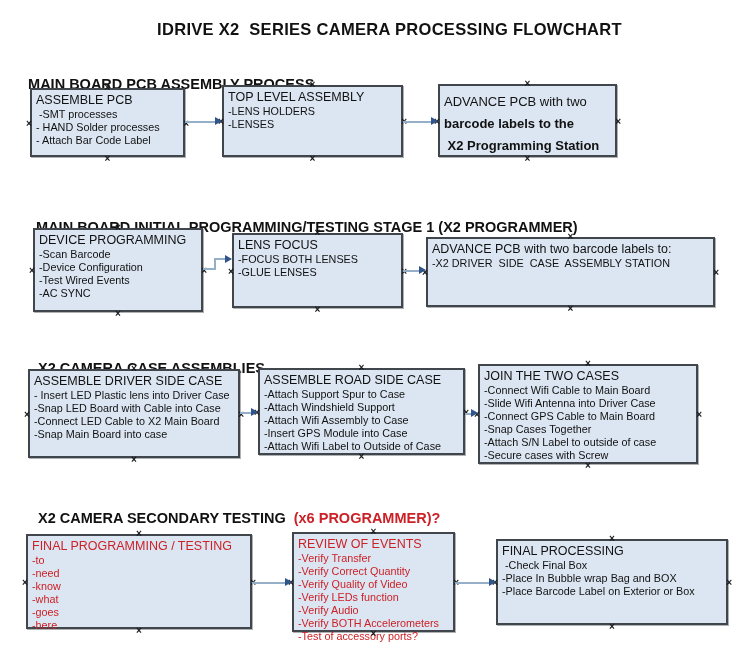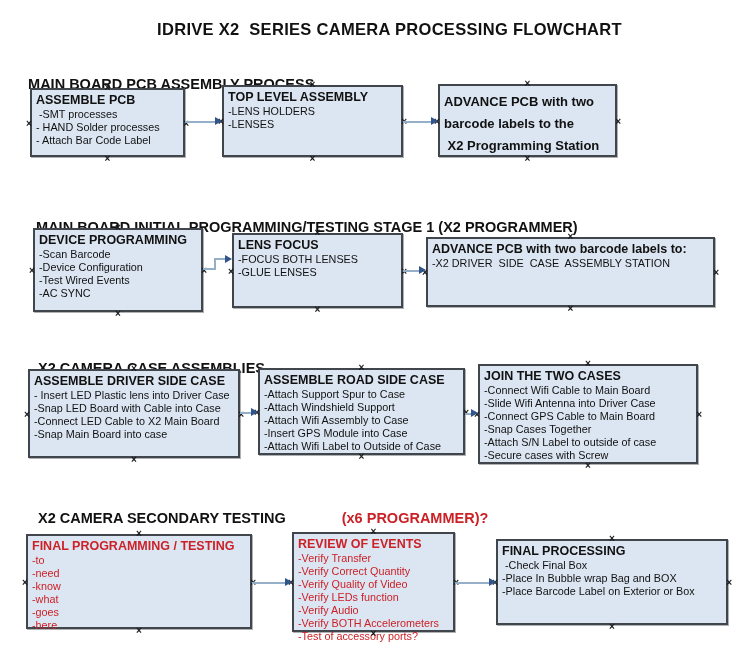--- a/index.html
+++ b/index.html
@@ -9,28 +9,28 @@
     font-family:"Liberation Sans","DejaVu Sans",sans-serif;
     color:#111;
   }
   .page-title {
     position:absolute; top:20px; left:16px; width:747px; text-align:center;
     font-size:16.5px; font-weight:bold; letter-spacing:0.3px; white-space:pre;
   }
   .sec-header {
     position:absolute; font-size:14.5px; font-weight:bold; white-space:pre;
   }
-  .red { color:#cc2127;margin-left:48px; }
+  .red { color:#cc2127; }
   .box {
     position:absolute; box-sizing:border-box;
     background:#dce6f2; border:2px solid #41464c;
     box-shadow:1px 1px 0 rgba(110,115,120,0.55);
     padding:2px 4px;
   }
-  .box .title { font-size:12.5px; font-weight:bold; line-height:16px; white-space:pre; }
+  .box .title { font-size:12.5px; font-weight:normal; line-height:16px; white-space:pre; }
   .box .item  { font-size:10.8px; line-height:13px; white-space:pre; }
   .box .bold-line { font-size:13px; font-weight:bold; line-height:22px; white-space:pre; }
   .box.roomy { padding-top:5px; }
   .box.roomy .title { font-size:13px; line-height:22px; }
   .box.red-box .title, .box.red-box .item { color:#cc2127; }
   .anchor {
     position:absolute; font-size:10px; line-height:7px; font-weight:bold;
     color:#15171a; pointer-events:none;
   }
   .anchor-t { top:-6px;  left:50%; transform:translateX(-50%); }

